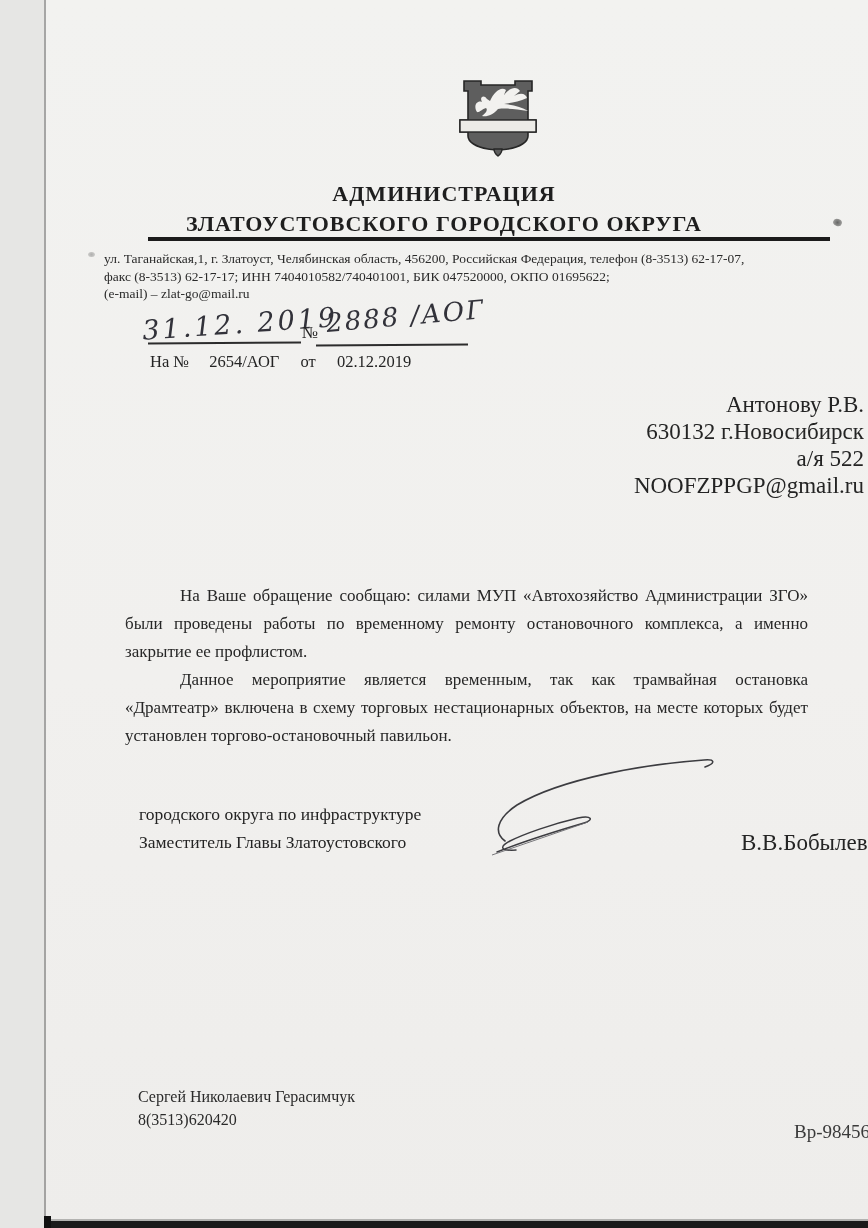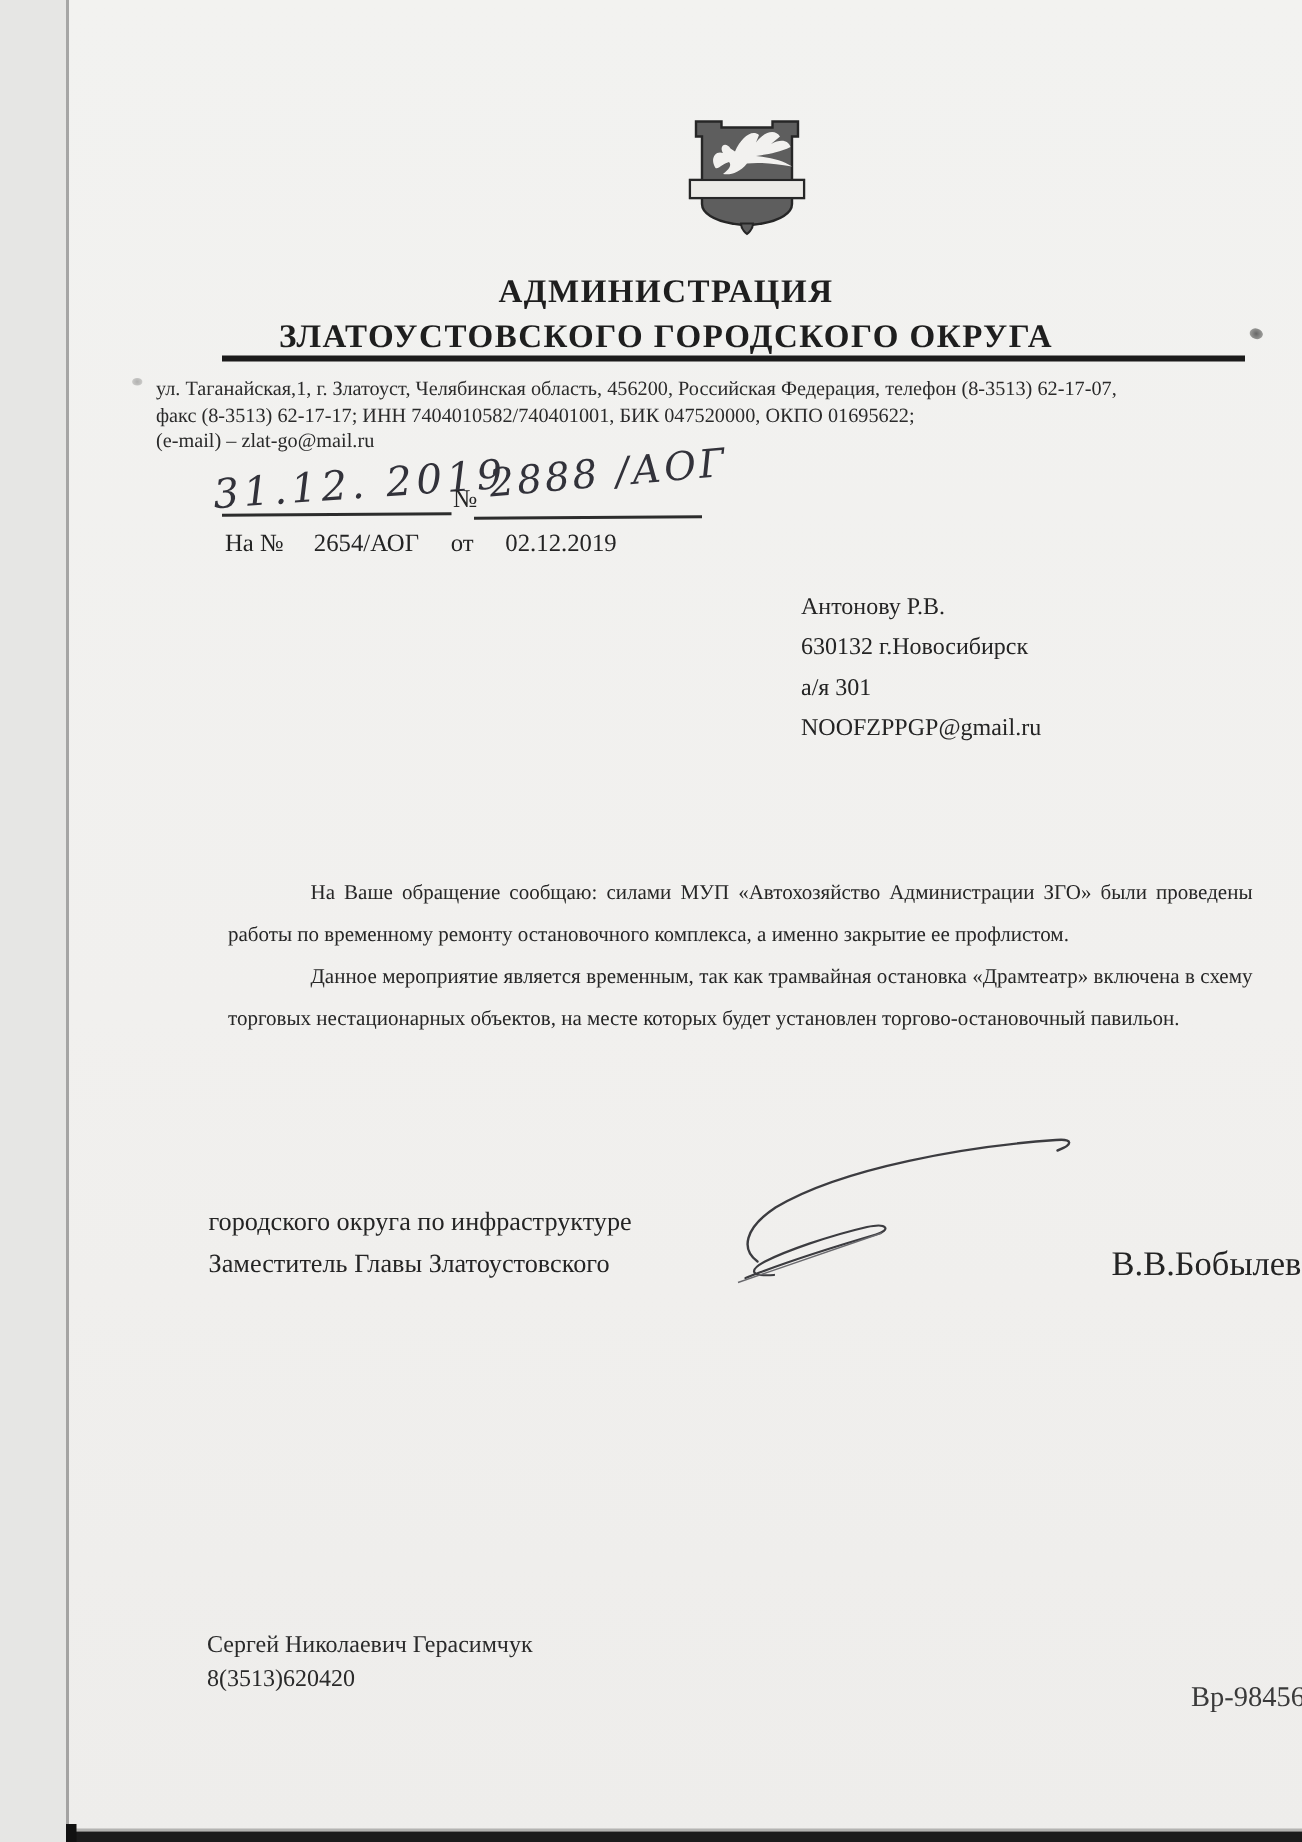--- a/index.html
+++ b/index.html
@@ -41,25 +41,25 @@
   .uline{position:absolute;height:0;border-bottom:2px solid #2c2c2c;}
   .uline.u1{left:104px;top:342px;width:153px;transform:rotate(-.4deg);}
   .uline.u2{left:272px;top:344px;width:152px;transform:rotate(-.4deg);}
   .reply{position:absolute;left:106px;top:352px;font-size:16.5px;color:#242424;white-space:nowrap;}
   .reply span{display:inline-block;}
   .reply .g1{margin-right:16px;}
   .reply .g2{margin-right:17px;text-align:center;}
   .reply .g3{margin-right:17px;}
 
   
-  .recipient{position:absolute;left:490px;top:391px;width:330px;text-align:left;
-             font-size:16px;line-height:27px;color:#242424;}
+  .recipient{position:absolute;left:490px;top:391px;width:330px;text-align:right;
+             font-size:23px;line-height:27px;color:#242424;}
 
   
-  .body-text{position:absolute;left:108px;top:582px;width:683px;font-size:14px;line-height:28px;
+  .body-text{position:absolute;left:81px;top:582px;width:683px;font-size:17px;line-height:28px;
              text-align:justify;color:#262626;}
   .body-text p{margin:0;text-indent:55px;}
 
   
   .sign-title{position:absolute;left:95px;top:800px;font-size:17.5px;line-height:28px;color:#242424;}
   .sign-name{position:absolute;left:697px;top:830px;font-size:23px;color:#242424;white-space:nowrap;}
   .sign-svg{position:absolute;left:428px;top:737px;width:280px;height:135px;}
 
   
   .executor{position:absolute;left:94px;top:1086px;font-size:16px;line-height:22.5px;color:#2a2a2a;font-family:Liberation Serif, serif;}
@@ -112,21 +112,21 @@
   <div class="reply">
     <span class="g1">На №</span>
     <span class="g2">2654/АОГ</span>
     <span class="g3">от</span>
     <span>02.12.2019</span>
   </div>
 
   <div class="recipient">
     <div>Антонову Р.В.</div>
     <div>630132 г.Новосибирск</div>
-    <div>а/я 301</div>
+    <div>а/я 522</div>
     <div>NOOFZPPGP@gmail.ru</div>
   </div>
 
   <div class="body-text">
     <p>На Ваше обращение сообщаю: силами МУП «Автохозяйство Администрации ЗГО» были проведены работы по временному ремонту остановочного комплекса, а именно закрытие ее профлистом.</p>
     <p>Данное мероприятие является временным, так как трамвайная остановка «Драмтеатр» включена в схему торговых нестационарных объектов, на месте которых будет установлен торгово-остановочный павильон.</p>
   </div>
 
   <div class="sign-title">
     <div>городского округа по инфраструктуре</div>

